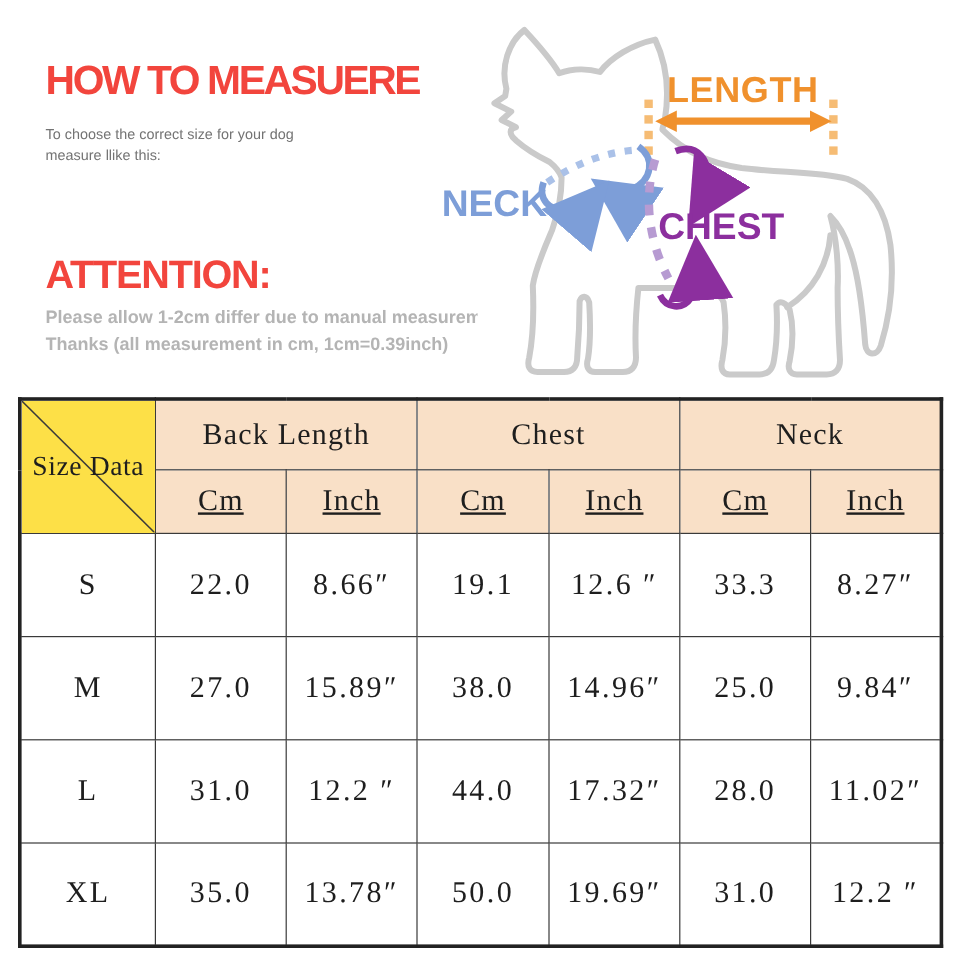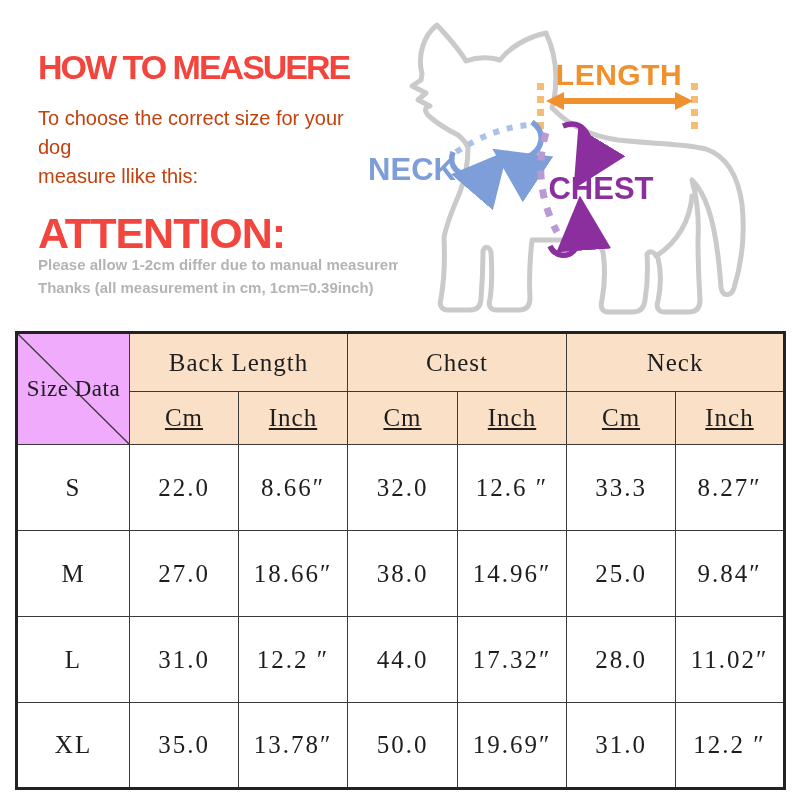--- a/index.html
+++ b/index.html
@@ -3,44 +3,44 @@
 <meta charset="utf-8">
 <style>
   html,body{margin:0;padding:0;}
   .page{position:relative;width:800px;height:800px;background:#ffffff;overflow:hidden;
         font-family:"Liberation Sans", sans-serif;}
 
   
   .hdr-title{position:absolute;left:38px;top:50px;margin:0;
              font-size:34px;font-weight:bold;letter-spacing:-2px;color:#f2453d;line-height:1;}
   .hdr-sub{position:absolute;left:38px;top:104px;margin:0;width:340px;
-           font-size:20px;line-height:1.45;color:#c2410c;}
+           font-size:12px;line-height:1.45;color:#737373;}
   .attn-title{position:absolute;left:38px;top:212px;margin:0;
-              font-size:43px;font-weight:bold;letter-spacing:-1px;color:#f2453d;line-height:1;}
+              font-size:33px;font-weight:bold;letter-spacing:-1px;color:#f2453d;line-height:1;}
   .attn-note{position:absolute;left:38px;top:254px;margin:0;width:360px;overflow:hidden;
              font-size:15px;font-weight:bold;line-height:1.5;color:#b4b4b4;}
   .attn-note span{display:block;white-space:nowrap;}
 
   
   .diagram{position:absolute;left:360px;top:0;width:440px;height:278px;}
   .diagram svg{display:block;}
   .svg-label{font-family:"Liberation Sans", sans-serif;font-weight:bold;}
 
   
   .size-table{position:absolute;left:15px;top:331px;width:768px;
               border-collapse:collapse;table-layout:fixed;
               font-family:"Liberation Serif","DejaVu Serif",serif;color:#1e1e1e;
               border:3px solid #222;}
   .size-table td{border:1.5px solid #3a3a3a;text-align:center;vertical-align:middle;
                  padding:0;overflow:hidden;}
   .group-row{height:59px;}
   .sub-row{height:53px;text-decoration:underline;}
   .data-row{height:86px;}
   .hdr-cell{background:#f9e0c7;font-size:25px;letter-spacing:1px;}
-  .corner{position:relative;background:#f0abfc;}
+  .corner{position:relative;background:#fde047;}
   .corner .diag{position:absolute;left:0;top:0;width:100%;height:100%;}
   .corner .corner-txt{position:relative;font-size:23px;letter-spacing:0.5px;}
   .data-cell{background:#ffffff;font-size:25px;letter-spacing:2px;}
 </style>
 </head>
 <body>
 
 <div class="page">
 
   <h1 class="hdr-title">HOW TO MEASUERE</h1>
@@ -181,29 +181,29 @@
         <td class="hdr-cell">Cm</td>
         <td class="hdr-cell">Inch</td>
         <td class="hdr-cell">Cm</td>
         <td class="hdr-cell">Inch</td>
       </tr>
 
       <tr class="data-row">
         <td class="data-cell">S</td>
         <td class="data-cell">22.0</td>
         <td class="data-cell">8.66″</td>
-        <td class="data-cell">32.0</td>
+        <td class="data-cell">19.1</td>
         <td class="data-cell">12.6 ″</td>
         <td class="data-cell">33.3</td>
         <td class="data-cell">8.27″</td>
       </tr>
       <tr class="data-row">
         <td class="data-cell">M</td>
         <td class="data-cell">27.0</td>
-        <td class="data-cell">18.66″</td>
+        <td class="data-cell">15.89″</td>
         <td class="data-cell">38.0</td>
         <td class="data-cell">14.96″</td>
         <td class="data-cell">25.0</td>
         <td class="data-cell">9.84″</td>
       </tr>
       <tr class="data-row">
         <td class="data-cell">L</td>
         <td class="data-cell">31.0</td>
         <td class="data-cell">12.2 ″</td>
         <td class="data-cell">44.0</td>

